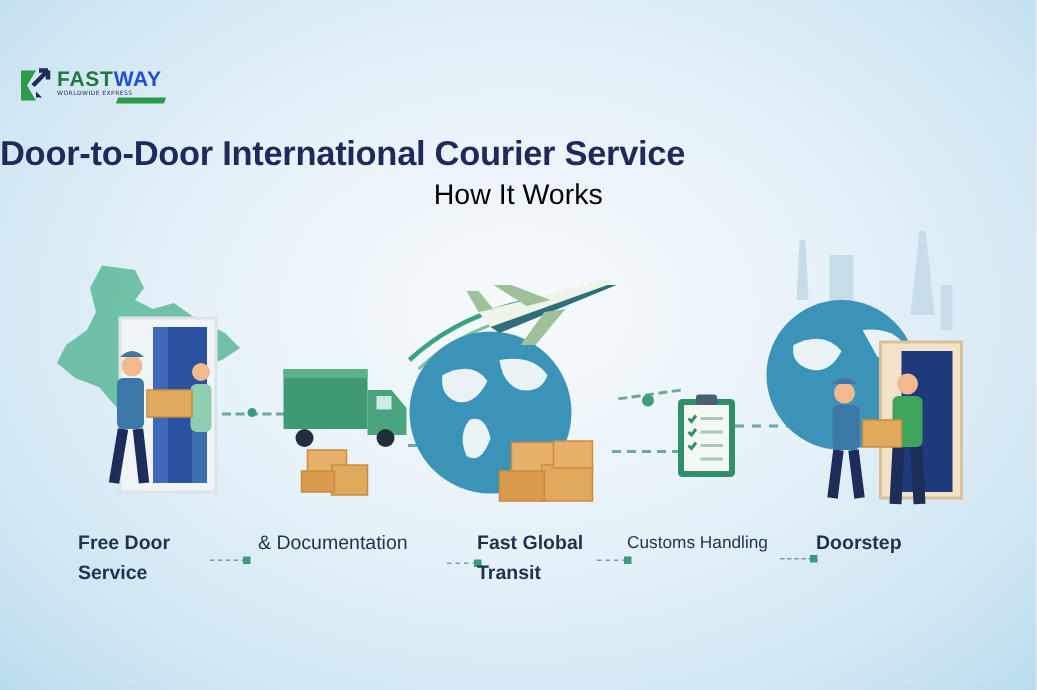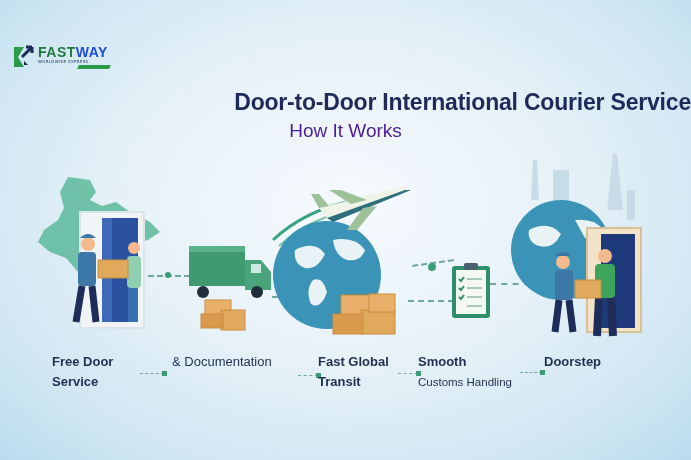--- a/index.html
+++ b/index.html
@@ -8,22 +8,22 @@
     font-family: "DejaVu Sans", sans-serif;
     background: radial-gradient(ellipse at 50% 45%, #f6fafd 0%, #e6f1f8 45%, #cfe6f2 80%, #b9dcee 100%);
     position: relative;
   }
   .canvas { position: absolute; inset: 0; }
   .logo { position: absolute; left: 12px; top: 44px; width: 92px; height: 28px; }
   .logo-text { position: absolute; left: 26px; top: 0; font-family: "Liberation Sans", sans-serif; font-weight: 700; font-size: 14px; color: #1f7a3e; letter-spacing: 0.5px; }
   .logo-text .way { color: #1d4ed8; }
   .logo-sub { position: absolute; left: 26px; top: 15px; font-size: 4px; color: #1c2c56; letter-spacing: 0.3px; }
   .logo-bar { position: absolute; left: 66px; top: 21px; width: 32px; height: 4px; background: #2b9a4b; transform: skewX(-20deg); }
-  .title { position: absolute; left: 0; right: 0; top: 89px; text-align: right; font-family: "Liberation Sans", sans-serif; font-weight: 700; font-size: 23px; color: #1f2a5a; letter-spacing: -0.2px; }
-  .subtitle { position: absolute; left: 0; right: 0; top: 120px; text-align: center; font-family: "Liberation Sans", sans-serif; font-size: 19px; color: #4c1d95; }
+  .title { position: absolute; left: 0; right: 0; top: 89px; text-align: left; font-family: "Liberation Sans", sans-serif; font-weight: 700; font-size: 23px; color: #1f2a5a; letter-spacing: -0.2px; }
+  .subtitle { position: absolute; left: 0; right: 0; top: 120px; text-align: center; font-family: "Liberation Sans", sans-serif; font-size: 19px; color: #000000; }
   .scene { position: absolute; }
   .connector { position: absolute; height: 0; border-top: 2px dashed #6fa79a; }
   .dot { position: absolute; width: 6px; height: 6px; border-radius: 50%; background: #3f9a7c; }
   .label { position: absolute; font-family: "Liberation Sans", sans-serif; font-size: 13px; line-height: 20px; color: #1f3050; }
   .label .b { font-weight: 700; }
   .label .s { font-size: 11.5px; }
   .lconn { position: absolute; height: 0; border-top: 1.5px dashed #6fa79a; }
   .ldot { position: absolute; width: 5px; height: 5px; background: #3f9a7c; }
 </style>
 </head>
@@ -161,21 +161,20 @@
   <div class="ldot" style="left:316px;top:373px"></div>
 
   <div class="label" style="left:318px;top:352px;width:90px">
     <div class="b">Fast Global</div>
     <div class="b">Transit</div>
   </div>
   <div class="lconn" style="left:398px;top:373px;width:20px"></div>
   <div class="ldot" style="left:416px;top:371px"></div>
 
   <div class="label" style="left:418px;top:352px;width:122px">
-    <div class="b">Smooth</div>
     <div class="s">Customs Handling</div>
   </div>
   <div class="lconn" style="left:520px;top:372px;width:22px"></div>
   <div class="ldot" style="left:540px;top:370px"></div>
 
   <div class="label" style="left:544px;top:352px;width:104px">
     <div class="b">Doorstep</div>
   </div>
 </div>
 

